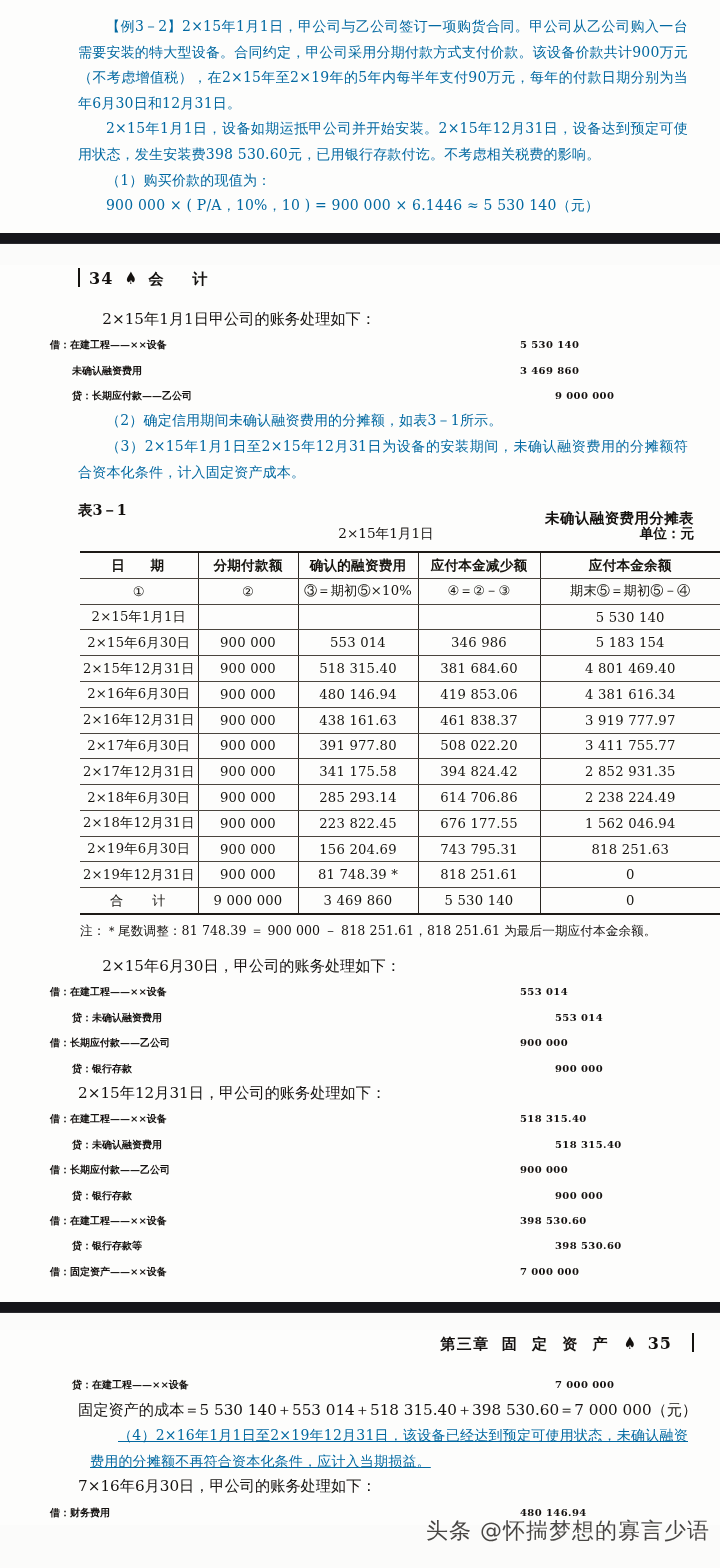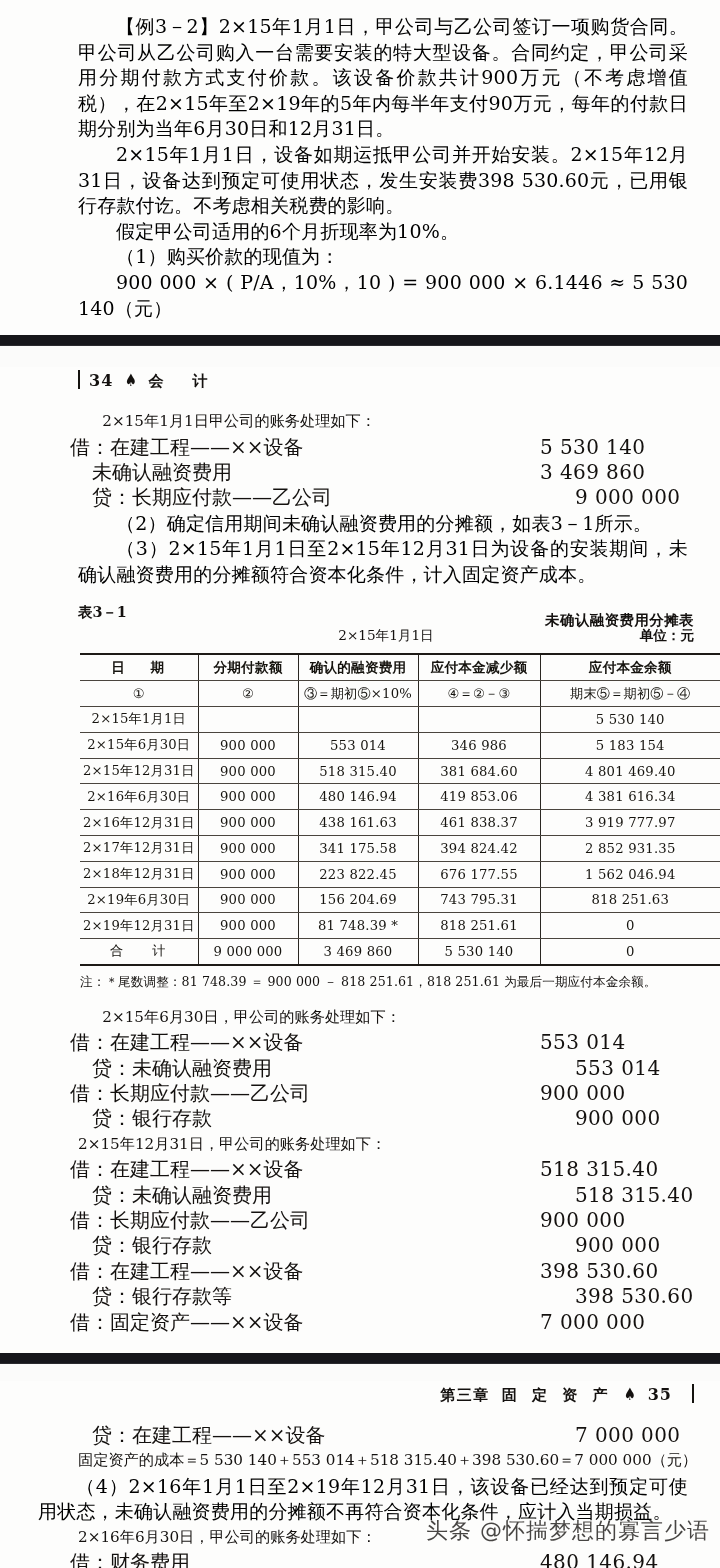--- a/index.html
+++ b/index.html
@@ -33,27 +33,27 @@
     width: 100%;
     margin: 0;
     box-shadow: 0 1px 0 #2a2a2e;
   }
   .frag-inner {
     padding: 0 10px;
   }
 
   
   .p {
-    font-size: 19px;
+    font-size: 14px;
     line-height: 25.6px;
     text-align: justify;
     text-justify: inter-ideograph;
     margin: 0;
     letter-spacing: 0.2px;
-    color: #000000;
+    color: #0369a1;
   }
   .p.indent { text-indent: 2em; }
 
   .frag1 .p { margin-left: 68px; margin-right: 22px; }
 
   
   .runhead {
     display: flex;
     align-items: baseline;
     font-size: 15px;
@@ -86,25 +86,26 @@
   .runhead.right .chap { letter-spacing: 1.5px; margin-right: 12px; }
   .runhead.right .secname { letter-spacing: 5px; margin-right: 10px; }
   .runhead.right .bar-r {
     display: inline-block; width: 2px; height: 19px;
     background: #15130f; margin-left: 10px; position: relative; top: 3px;
   }
 
   
   .entry {
     position: relative;
-    font-size: 20px;
+    font-size: 10px;
     line-height: 25.4px;
     height: 25.4px;
-    margin-left: 60px;
+    margin-left: 40px;
     margin-right: 22px;
+    font-weight: bold;
   }
   .entry .txt { white-space: nowrap; }
   .entry .txt.lvl1 { padding-left: 22px; }
   .entry .amt {
     position: absolute;
     top: 0;
     font-family: "DejaVu Serif", "Liberation Serif", serif;
     white-space: nowrap;
     letter-spacing: 0.4px;
   }
@@ -195,21 +196,20 @@
 </head>
 <body>
 
 <div class="page-scan">
 
   <div class="frag frag1">
     <div class="frag-inner">
       <div class="sp14"></div>
       <p class="p indent">【例3－2】2×15年1月1日，甲公司与乙公司签订一项购货合同。甲公司从乙公司购入一台需要安装的特大型设备。合同约定，甲公司采用分期付款方式支付价款。该设备价款共计900万元（不考虑增值税），在2×15年至2×19年的5年内每半年支付90万元，每年的付款日期分别为当年6月30日和12月31日。</p>
       <p class="p indent">2×15年1月1日，设备如期运抵甲公司并开始安装。2×15年12月31日，设备达到预定可使用状态，发生安装费398 530.60元，已用银行存款付讫。不考虑相关税费的影响。</p>
-      <p class="p indent">假定甲公司适用的6个月折现率为10%。</p>
       <p class="p indent">（1）购买价款的现值为：</p>
       <p class="p indent">900 000 × ( P/A，10%，10 ) = 900 000 × 6.1446 ≈ 5 530 140（元）</p>
       <div class="sp14"></div>
     </div>
   </div>
 
   <div class="frag-sep"></div>
 
   <div class="frag frag2">
     <div class="frag-inner">
@@ -304,25 +304,39 @@
               <td>4 381 616.34</td>
             </tr>
             <tr>
               <td>2×16年12月31日</td>
               <td>900 000</td>
               <td>438 161.63</td>
               <td>461 838.37</td>
               <td>3 919 777.97</td>
             </tr>
             <tr>
+              <td>2×17年6月30日</td>
+              <td>900 000</td>
+              <td>391 977.80</td>
+              <td>508 022.20</td>
+              <td>3 411 755.77</td>
+            </tr>
+            <tr>
               <td>2×17年12月31日</td>
               <td>900 000</td>
               <td>341 175.58</td>
               <td>394 824.42</td>
               <td>2 852 931.35</td>
+            </tr>
+            <tr>
+              <td>2×18年6月30日</td>
+              <td>900 000</td>
+              <td>285 293.14</td>
+              <td>614 706.86</td>
+              <td>2 238 224.49</td>
             </tr>
             <tr>
               <td>2×18年12月31日</td>
               <td>900 000</td>
               <td>223 822.45</td>
               <td>676 177.55</td>
               <td>1 562 046.94</td>
             </tr>
             <tr>
               <td>2×19年6月30日</td>
@@ -419,23 +433,23 @@
 
       <div class="sp18"></div>
 
       <div class="entry">
         <span class="txt lvl1">贷：在建工程——××设备</span>
         <span class="amt cr">7 000 000</span>
       </div>
 
       <div class="lead">固定资产的成本＝5 530 140＋553 014＋518 315.40＋398 530.60＝7 000 000（元）</div>
 
-      <p class="p indent" style="margin-left:28px;margin-right:22px;">（4）2×16年1月1日至2×19年12月31日，该设备已经达到预定可使用状态，未确认融资费用的分摊额不再符合资本化条件，应计入当期损益。</p>
-
-      <div class="lead">2×16年6月30日，甲公司的账务处理如下：</div>
+      <p class="p indent" style="margin-left:80px;margin-right:22px;text-decoration:underline;">（4）2×16年1月1日至2×19年12月31日，该设备已经达到预定可使用状态，未确认融资费用的分摊额不再符合资本化条件，应计入当期损益。</p>
+
+      <div class="lead">7×16年6月30日，甲公司的账务处理如下：</div>
 
       <div class="entry">
         <span class="txt">借：财务费用</span>
         <span class="amt dr">480 146.94</span>
       </div>
 
     </div>
   </div>
 
   <div class="watermark">头条 @怀揣梦想的寡言少语</div>

